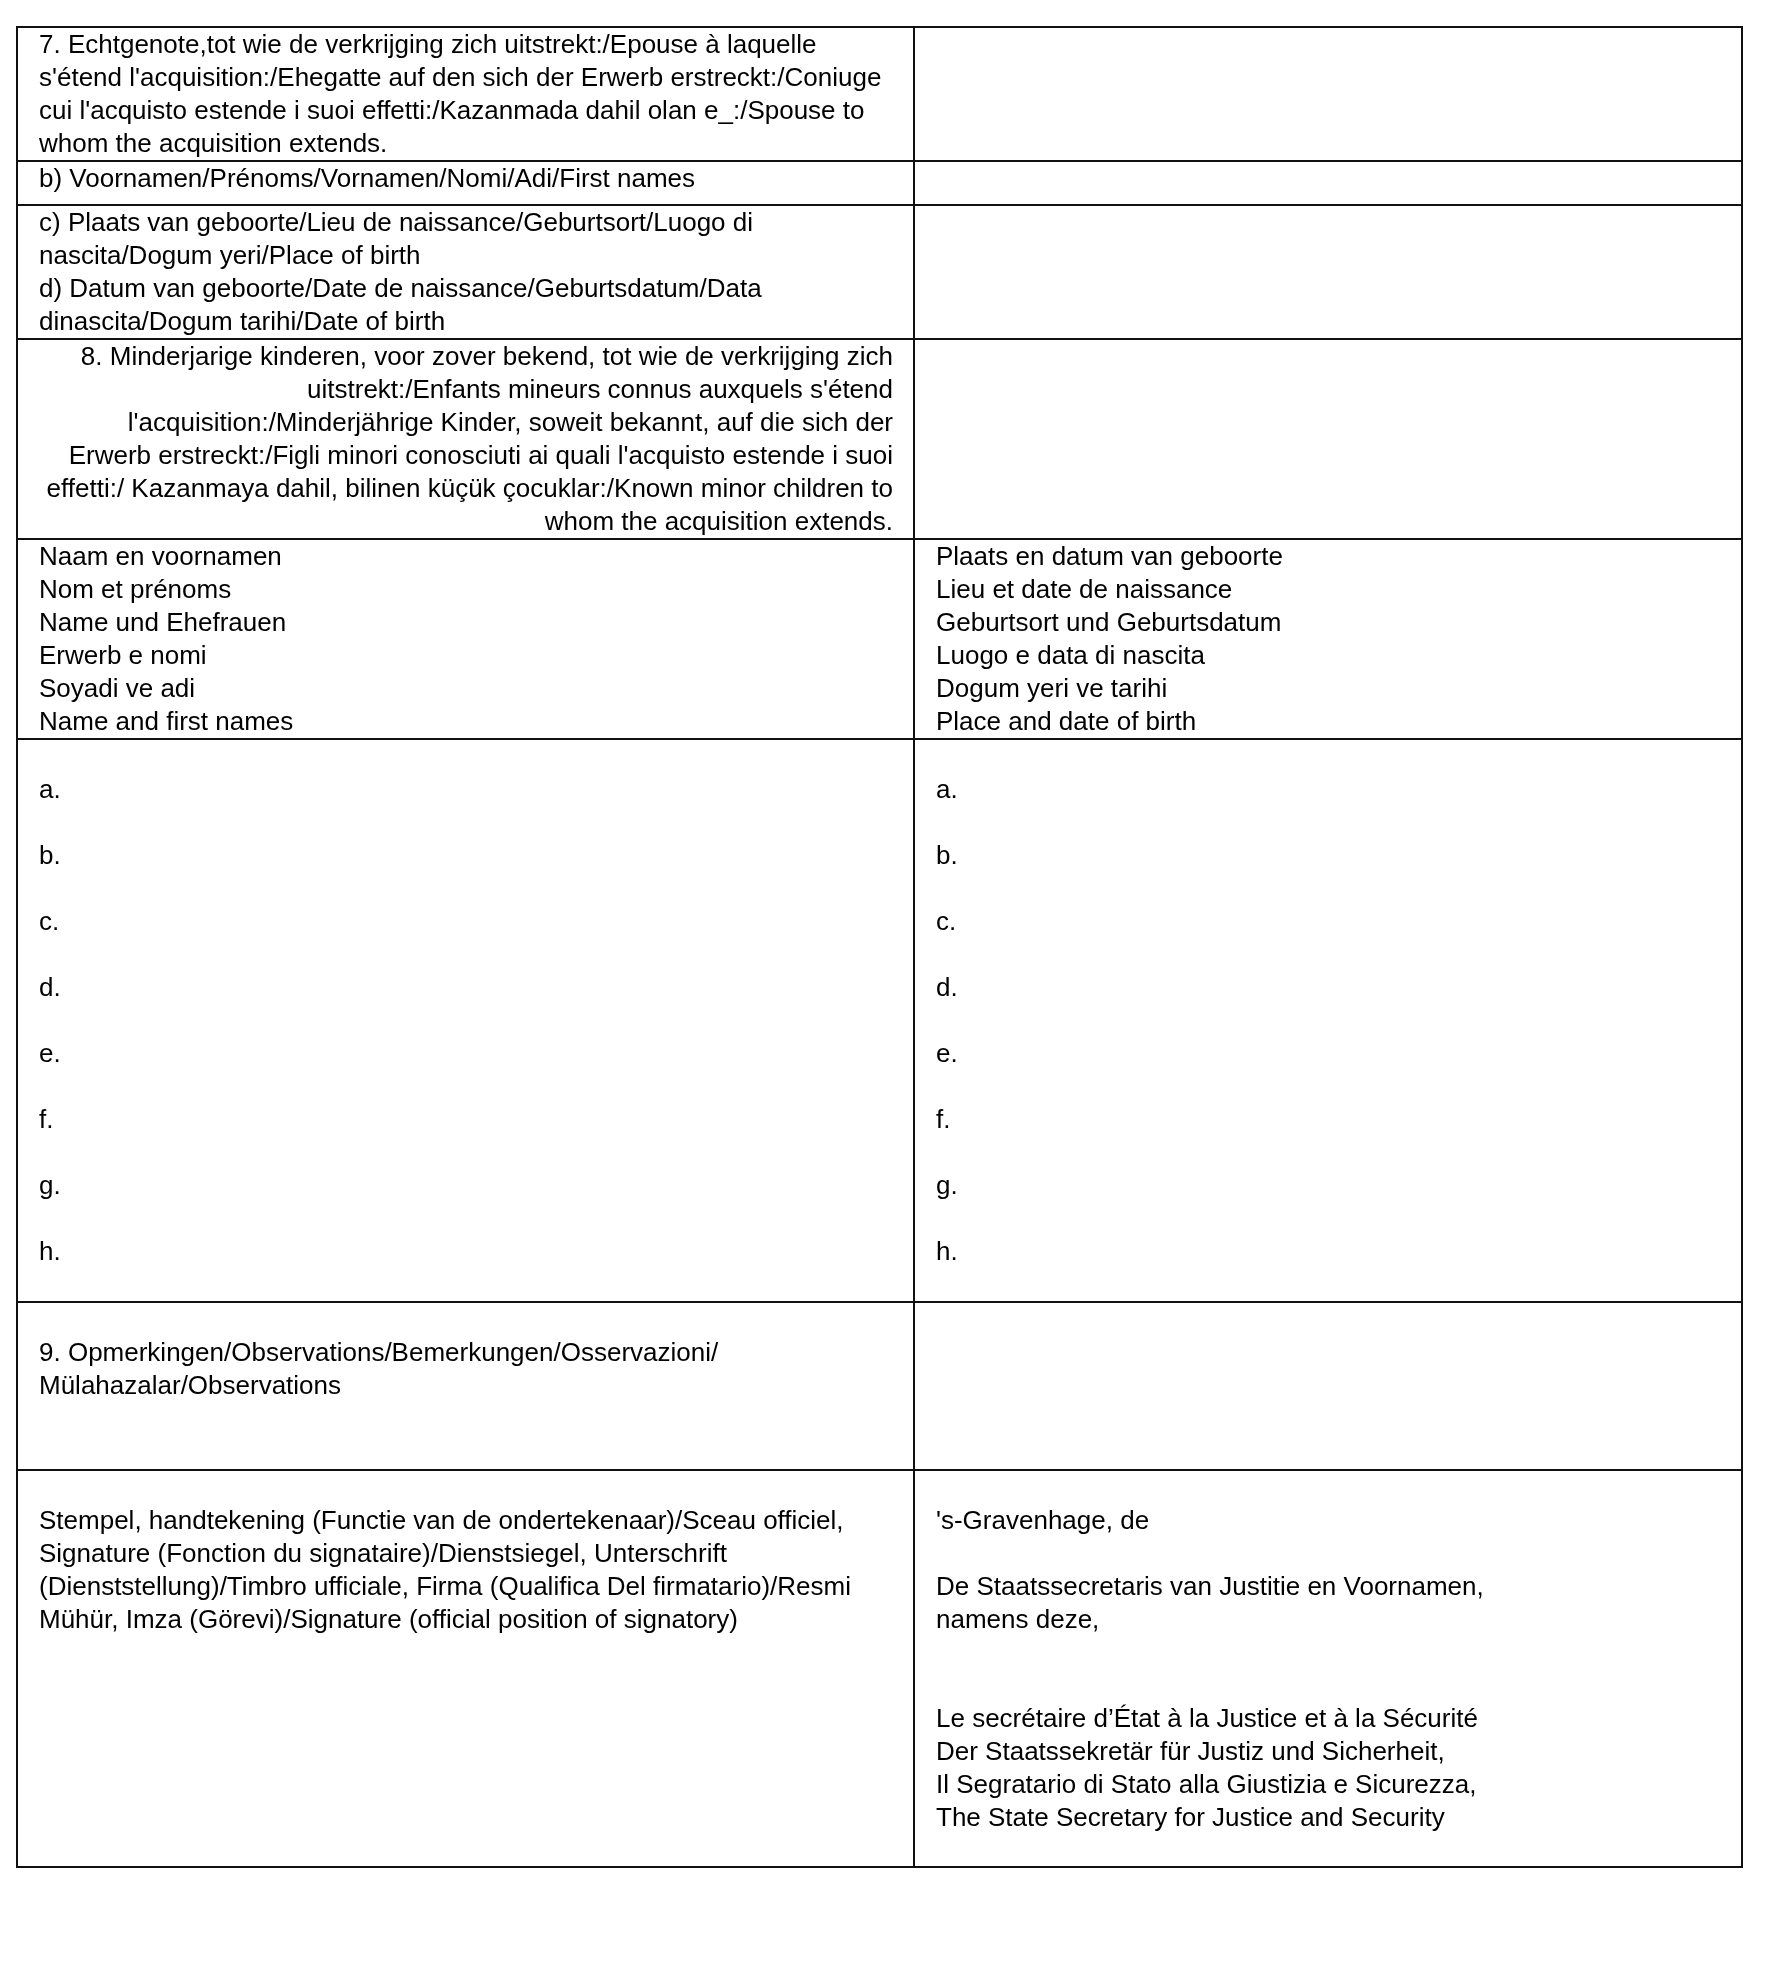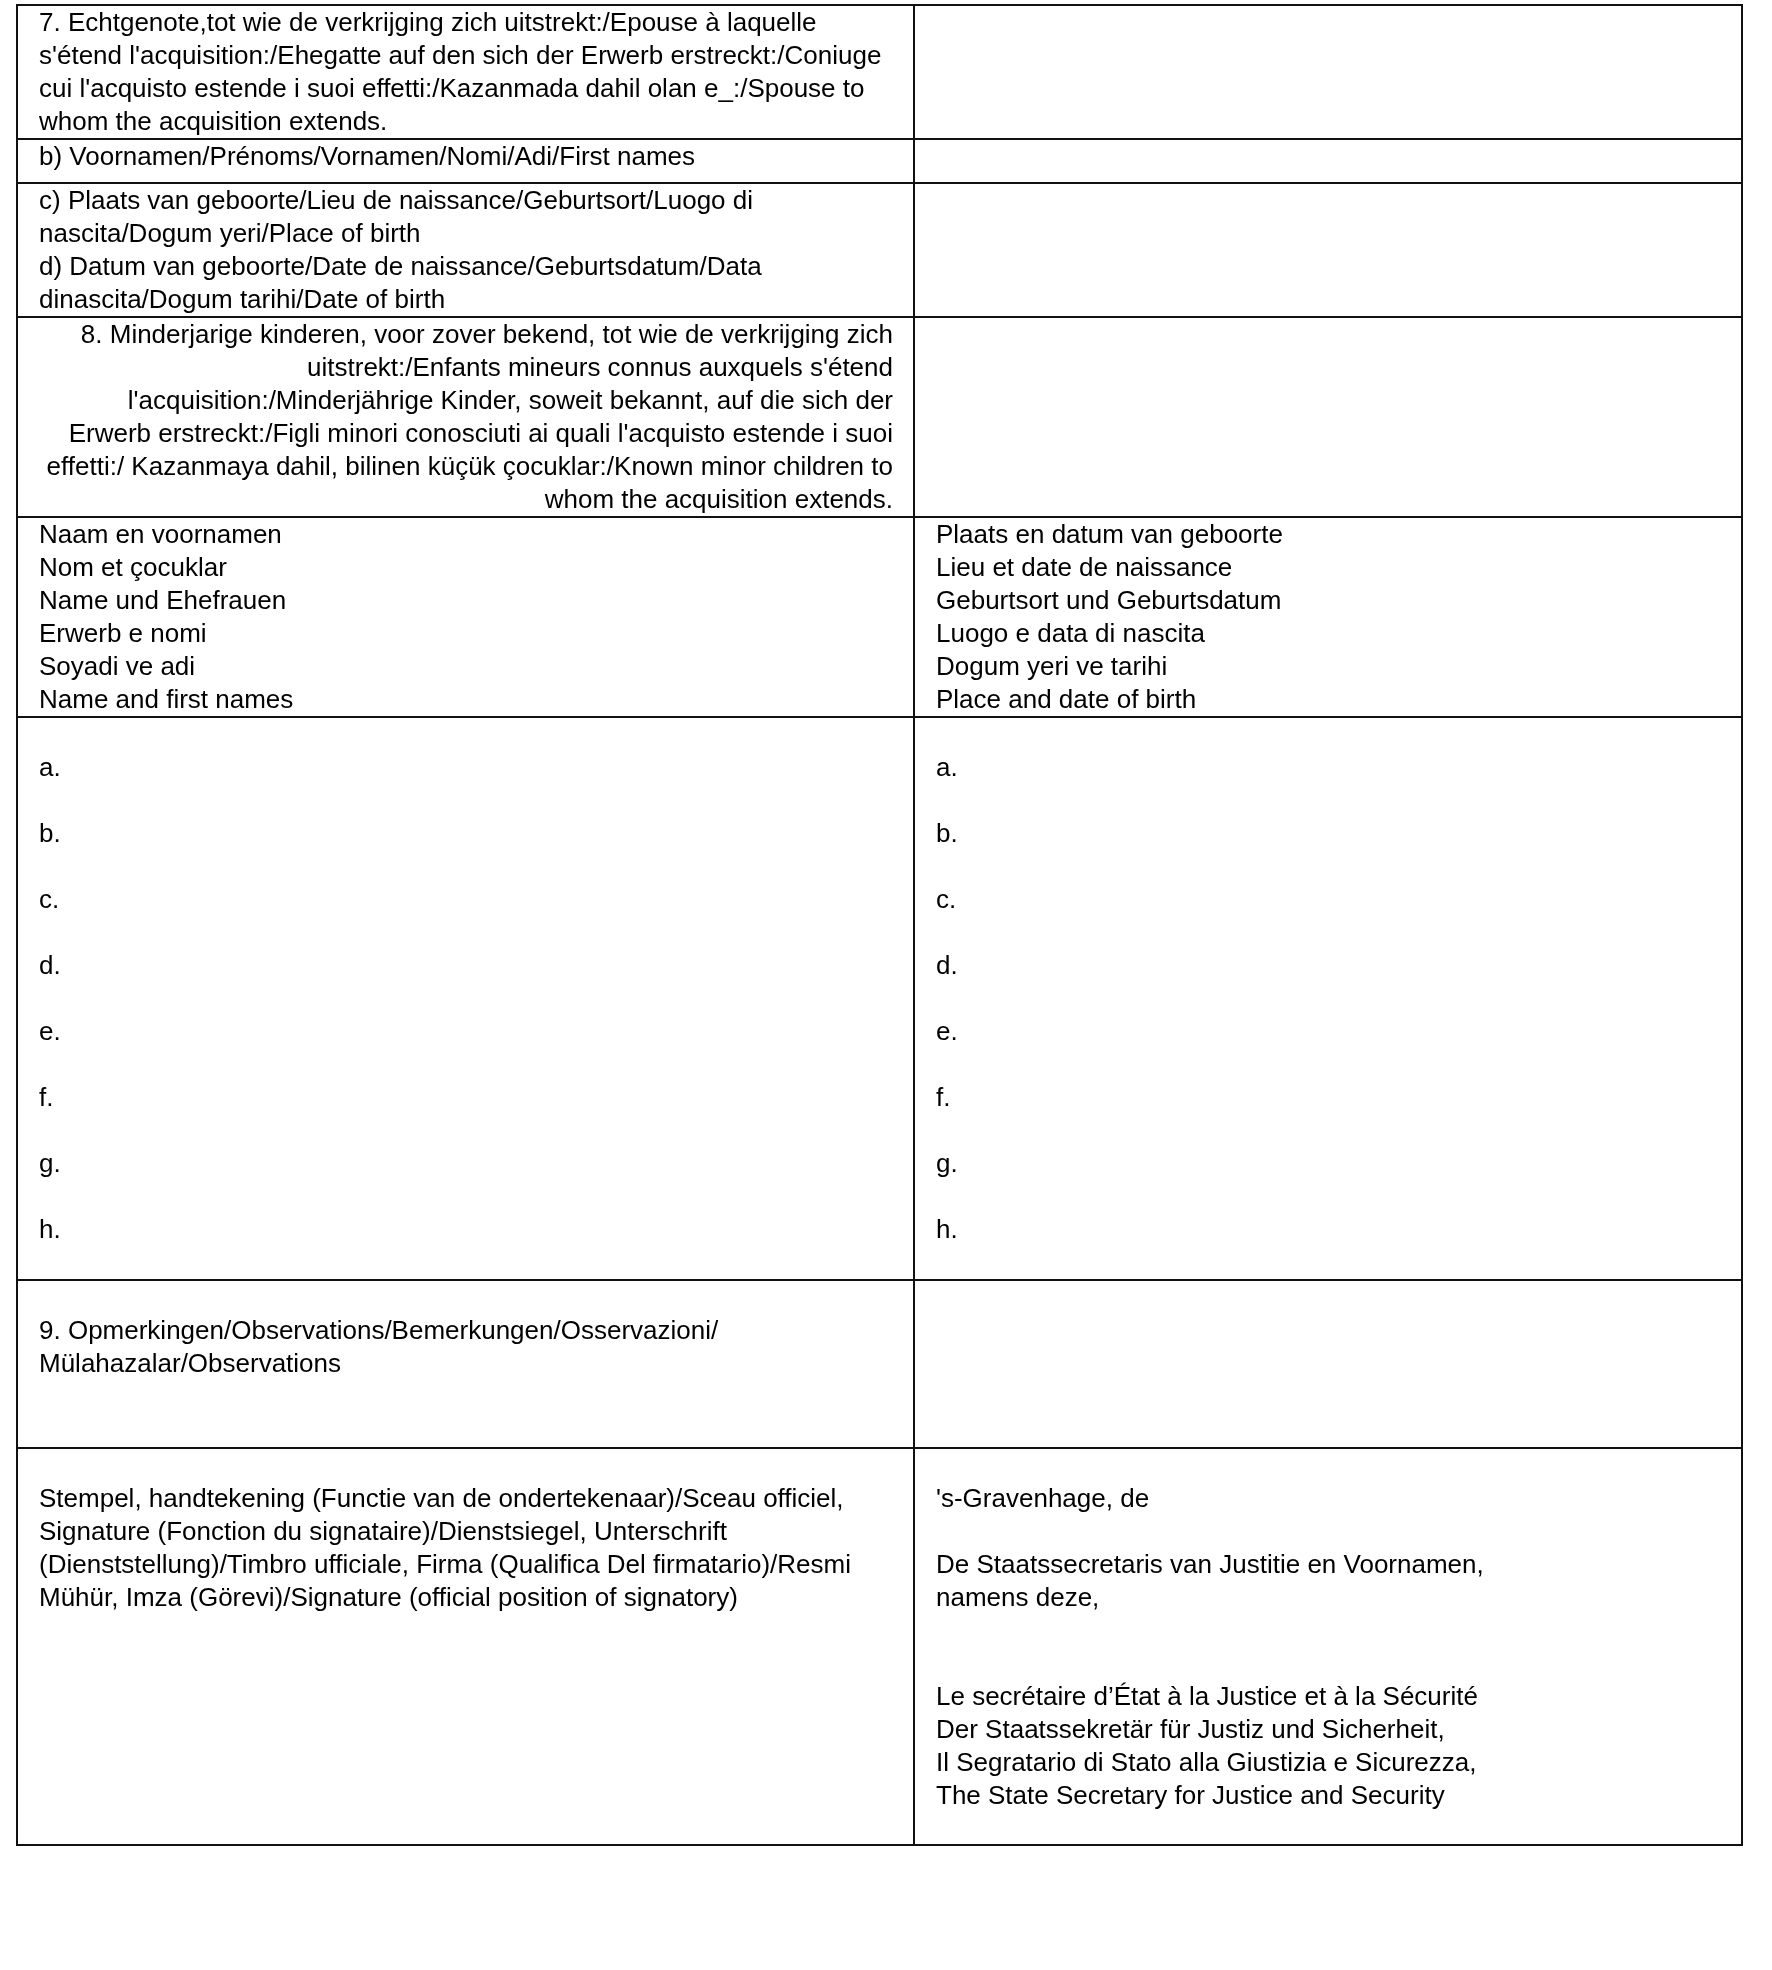--- a/index.html
+++ b/index.html
@@ -10,21 +10,21 @@
   body {
     width: 1772px;
     height: 1970px;
     position: relative;
     font-family: "Liberation Sans", sans-serif;
     color: #000000;
   }
   .form-table {
     position: absolute;
     left: 16px;
-    top: 4px;
+    top: 26px;
     width: 1725px;
     border-collapse: collapse;
     table-layout: fixed;
   }
   .form-table td {
     border: 2px solid #111111;
     vertical-align: top;
     padding: 0 20px 0 21px;
     font-size: 26px;
     line-height: 33px;
@@ -82,21 +82,21 @@
       <td>
         <span>8. Minderjarige kinderen, voor zover bekend, tot wie de verkrijging zich uitstrekt:/Enfants mineurs connus auxquels s'étend l'acquisition:/Minderjährige Kinder, soweit bekannt, auf die sich der Erwerb erstreckt:/Figli minori conosciuti ai quali l'acquisto estende i suoi effetti:/ Kazanmaya dahil, bilinen küçük çocuklar:/Known minor children to whom the acquisition extends.</span>
       </td>
       <td>
         <span></span>
       </td>
     </tr>
     <tr class="rhead">
       <td>
         <span class="line">Naam en voornamen</span>
-        <span class="line">Nom et çocuklar</span>
+        <span class="line">Nom et prénoms</span>
         <span class="line">Name und Ehefrauen</span>
         <span class="line">Erwerb e nomi</span>
         <span class="line">Soyadi ve adi</span>
         <span class="line">Name and first names</span>
       </td>
       <td>
         <span class="line">Plaats en datum van geboorte</span>
         <span class="line">Lieu et date de naissance</span>
         <span class="line">Geburtsort und Geburtsdatum</span>
         <span class="line">Luogo e data di nascita</span>

